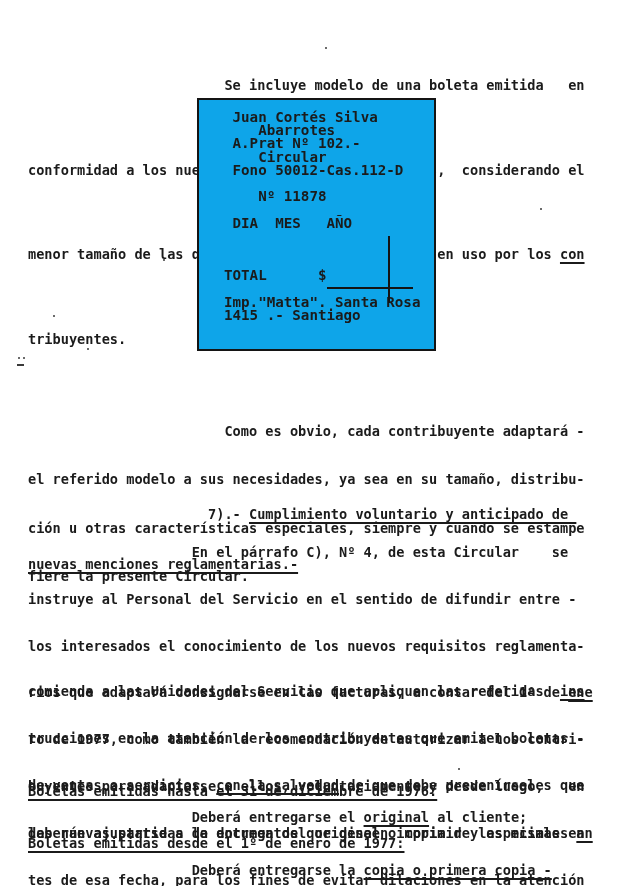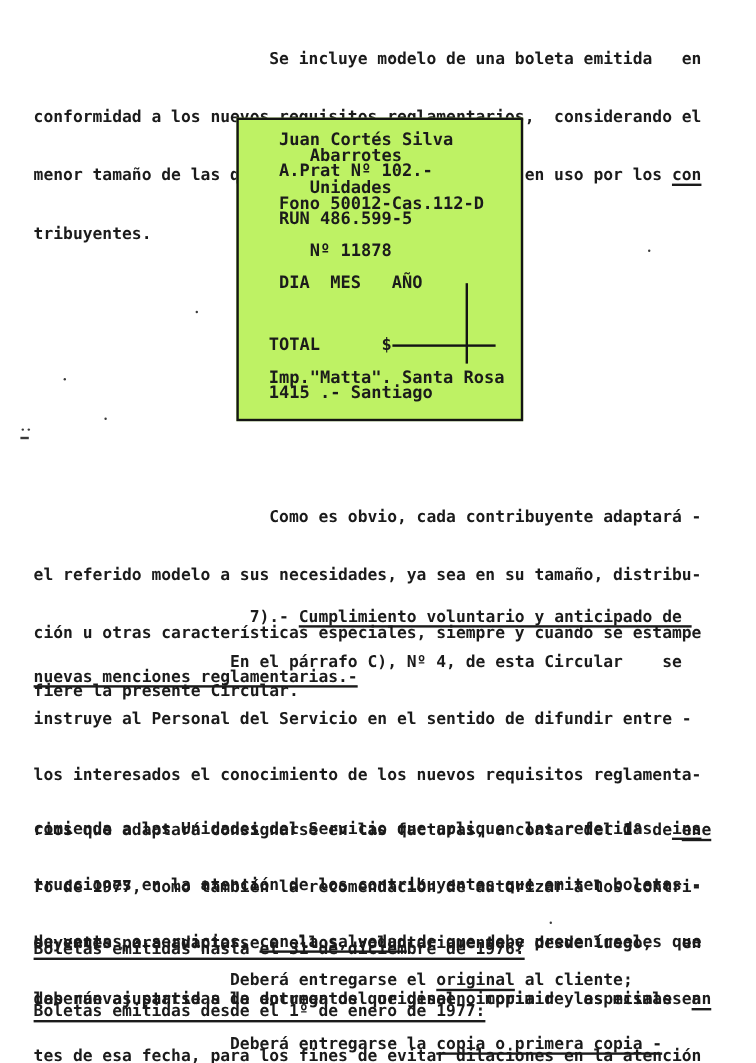--- a/index.html
+++ b/index.html
@@ -4,31 +4,31 @@
 <style>
   html,body{margin:0;padding:0;}
   body{
     width:630px;height:886px;position:relative;overflow:hidden;
     background:#ffffff;
     font-family:"DejaVu Sans Mono","Liberation Mono",monospace;
     font-weight:700;color:#1b1b1b;
   }
   .block{position:absolute;white-space:pre;font-size:13.6px;}
   .line{white-space:pre;}
-  .p1 .line{line-height:16.6px;height:16.6px;}
+  .p1 .line{line-height:16.6px;height:16.6px;margin-top:36px;}
   .p2 .line{line-height:16.4px;height:16.4px;}
   .p3 .line{line-height:17.5px;height:17.5px;}
   .p4 .line{line-height:14.8px;height:14.8px;}
   .p5 .line{line-height:15.2px;height:15.2px;}
   .p9 .line{line-height:15.5px;height:15.5px;}
   .u{text-decoration:underline;text-decoration-thickness:1.8px;text-underline-offset:3px;}
   
   .receipt{
     position:absolute;left:197px;top:98px;width:235px;height:249px;
-    border:2.5px solid #141414;background:#bef264;
+    border:2.5px solid #141414;background:#0ea5e9;
   }
   .rtext{position:absolute;left:25px;top:11px;font-size:14.2px;}
   .rline{white-space:pre;line-height:13.2px;height:13.2px;min-height:13.2px;}
   .vrule{position:absolute;left:189px;top:136px;width:2px;height:67px;background:#141414;}
   .hrule{position:absolute;left:128px;top:187px;width:86px;height:2px;background:#141414;}
   
   .sp{position:absolute;width:2px;height:2px;background:#3a3a3a;border-radius:50%;}
   .spd{position:absolute;width:7px;height:2px;background:#3a3a3a;}
 </style>
 </head>
@@ -39,23 +39,22 @@
   <div class="line">conformidad a los nuevos requisitos reglamentarios,  considerando el</div>
   <div class="line"><span>menor tamaño de las que se encuentran actualmente en uso por los </span><span class="u">con</span></div>
   <div class="line">tribuyentes.</div>
 </div>
 
 <div class="receipt">
   <div class="rtext">
     <div class="rline"> Juan Cortés Silva</div>
     <div class="rline">    Abarrotes</div>
     <div class="rline"> A.Prat Nº 102.-</div>
-    <div class="rline">    Unidades</div>
+    <div class="rline">    Circular</div>
     <div class="rline"> Fono 50012-Cas.112-D</div>
-    <div class="rline"> RUN 486.599-5</div>
     <div class="rline"></div>
     <div class="rline">    Nº 11878</div>
     <div class="rline"></div>
     <div class="rline"> DIA  MES   AÑO</div>
     <div class="rline"></div>
     <div class="rline"></div>
     <div class="rline"></div>
     <div class="rline">TOTAL      $</div>
     <div class="rline"></div>
     <div class="rline">Imp."Matta". Santa Rosa</div>

